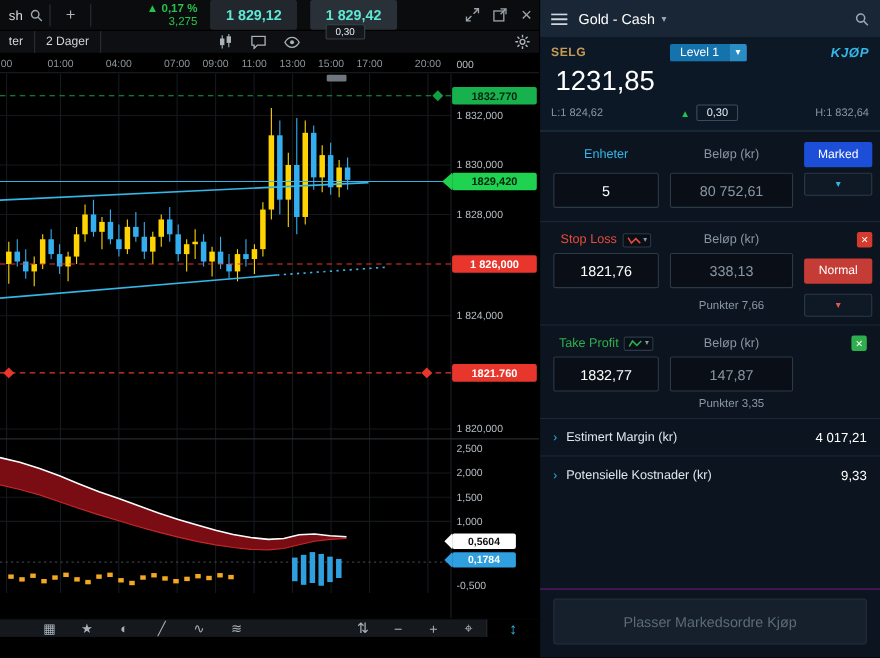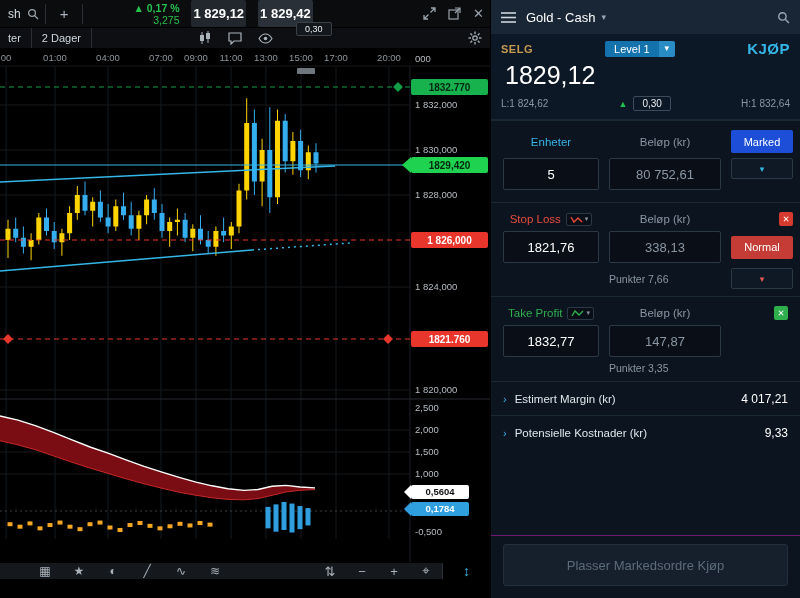--- a/index.html
+++ b/index.html
@@ -10,21 +10,21 @@
   
   .chart-panel { width:490px; height:440px; display:flex; flex-direction:column; background:#000; }
 
   .tb1 { height:35px; background:#0a0c0e; display:flex; align-items:center; position:relative; padding:0 6px; gap:6px; border-bottom:1px solid #000; }
   .tb1 .sym { color:#d7dde2; font-size:12px; margin-left:2px; }
   .tb-sep { width:1px; height:20px; background:#2a2f36; }
   .tb1 .plus { color:#aab2ba; font-size:15px; padding:0 8px; cursor:pointer; }
   .chg { margin-left:44px; text-align:right; line-height:12px; }
   .chg .pct { color:#27c24c; font-size:10.5px; font-weight:bold; }
   .chg .abs { color:#27c24c; font-size:10.5px; }
-  .pbox { background:#22272e; color:#ffffff; font-size:13px; font-weight:bold; padding:6px 2px; border-radius:2px; margin-left:6px; }
+  .pbox { background:#22272e; color:#5eead4; font-size:13px; font-weight:bold; padding:6px 14px; border-radius:2px; margin-left:6px; }
   .pbox.buy { background:#2a3038; }
   .spread-mini { position:absolute; left:296px; top:22px; background:#14181d; border:1px solid #3a4148; color:#e8edf1; font-size:9px; padding:1px 8px; border-radius:2px; z-index:3; }
   .tb1-icons { margin-left:auto; display:flex; align-items:center; gap:12px; color:#9aa3ab; }
   .tb1-icons .x { font-size:13px; cursor:pointer; }
 
   .tb2 { height:26px; background:#0d0f12; display:flex; align-items:center; padding:0 8px; gap:10px; border-bottom:1px solid #000; }
   .tb2 .it { color:#cfd6dd; font-size:11px; }
   .tb2 .icon-group { display:flex; align-items:center; gap:16px; margin-left:96px; }
   .tb2 .gear { margin-left:auto; }
 
@@ -41,21 +41,21 @@
   .order-panel { width:310px; height:598px; background:#0b141f; border-left:1px solid #000; display:flex; flex-direction:column; color:#dfe6ec; }
 
   .op-header { height:34px; background:#182635; display:flex; align-items:center; padding:0 10px; gap:10px; flex:none; }
   .op-title { display:flex; align-items:center; gap:6px; color:#fff; font-size:13px; cursor:pointer; }
   .op-title .caret { color:#9aa7b5; font-size:9px; }
   .op-search { margin-left:auto; }
 
   .quote { background:#0d1826; border-bottom:1px solid #1b2836; flex:none; }
   .quote-top { display:flex; align-items:center; justify-content:space-between; padding:6px 10px 2px; }
   .selg { color:#c79a52; font-size:11px; font-weight:bold; letter-spacing:.5px; }
-  .kjop { color:#35b6e8; font-size:15px; font-weight:bold; letter-spacing:.5px; }
+  .kjop { color:#35b6e8; font-size:12px; font-weight:bold; letter-spacing:.5px;font-style:italic; }
   .level-btn { display:flex; cursor:pointer; font-size:11px; border-radius:2px; overflow:hidden; }
   .level-btn .lbl { background:#1472ad; color:#fff; padding:2px 9px; }
   .level-btn .lvl-caret { background:#2a8cc4; color:#fff; padding:2px 6px; font-size:9px; }
   .quote-prices { display:flex; align-items:center; justify-content:space-between; padding:2px 10px 0 14px; }
   .sell-price { color:#fff; font-size:25px; cursor:pointer; }
   .buy-price-box { background:#16222f; border:1px solid #2e4156; border-bottom:3px solid #1fc24d; color:#fff; font-size:26px; font-weight:bold; padding:3px 14px 2px; cursor:pointer; }
   .quote-stats { display:flex; align-items:center; padding:6px 10px 8px; font-size:10px; color:#8a96a3; }
   .quote-stats .grow { flex:1; }
   .up-arrow { color:#1fc24d; font-size:9px; margin-right:6px; }
   .spread-box { border:1px solid #3c4a5a; color:#e8edf1; padding:1px 8px; border-radius:2px; font-size:10px; }
@@ -71,21 +71,21 @@
   .fld.dim { color:#8a96a3; }
   .type-btn { width:62px; height:23px; border:none; border-radius:2px; color:#fff; font-size:11px; cursor:pointer; justify-self:end; font-family:inherit; }
   .type-btn.green { background:#1d4ed8; }
   .type-btn.red { background:#c43c35; }
   .caret-btn { width:62px; height:21px; background:#0f1926; border:1px solid #2b3947; border-radius:2px; font-size:9px; cursor:pointer; justify-self:end; align-self:start; font-family:inherit; }
   .caret-btn.teal { color:#35b6e8; }
   .caret-btn.red { color:#e05a50; }
   .xbtn { width:14px; height:14px; border:none; border-radius:2px; color:#fff; font-size:8.5px; line-height:14px; text-align:center; cursor:pointer; justify-self:end; font-family:inherit; padding:0; }
   .xbtn.red { background:#d43a2e; }
   .xbtn.green { background:#2fae4d; }
-  .points { font-size:10.5px; color:#8a96a3; text-align:left; grid-column:2; }
+  .points { font-size:10.5px; color:#8a96a3; text-align:center; grid-column:2; }
   .sltp-icon { display:inline-flex; align-items:center; gap:2px; border:1px solid #2b3947; border-radius:2px; padding:1px 3px; background:#0a0f17; cursor:pointer; }
   .sltp-icon .mini-caret { font-size:7px; color:#8a96a3; }
 
   .sum-row { border-top:1px solid #1b2836; height:34px; display:flex; align-items:center; padding:0 12px; flex:none; }
   .sum-row .chev { color:#35b6e8; font-size:11px; margin-right:8px; }
   .sum-row .lbl { font-size:11.5px; color:#dfe6ec; }
   .sum-row .val { margin-left:auto; font-size:12px; color:#fff; }
   .kid-row { border-top:1px solid #1b2836; height:38px; display:flex; align-items:center; padding:0 12px; flex:none; }
   .kid-row .lbl { font-size:11.5px; }
   .kid-row .dl { margin-left:auto; cursor:pointer; }
@@ -405,21 +405,21 @@
     <div class="quote">
       <div class="quote-top">
         <span class="selg">SELG</span>
         <div class="level-btn">
           <span class="lbl">Level 1</span>
           <span class="lvl-caret">▾</span>
         </div>
         <span class="kjop">KJØP</span>
       </div>
       <div class="quote-prices">
-        <div class="sell-price">1829,12</div>
+        <div class="sell-price">1231,85</div>
       </div>
       <div class="quote-stats">
         <span>L:1 824,62</span>
         <span class="grow"></span>
         <span class="up-arrow">▲</span>
         <span class="spread-box">0,30</span>
         <span class="grow"></span>
         <span>H:1 832,64</span>
       </div>
     </div>

